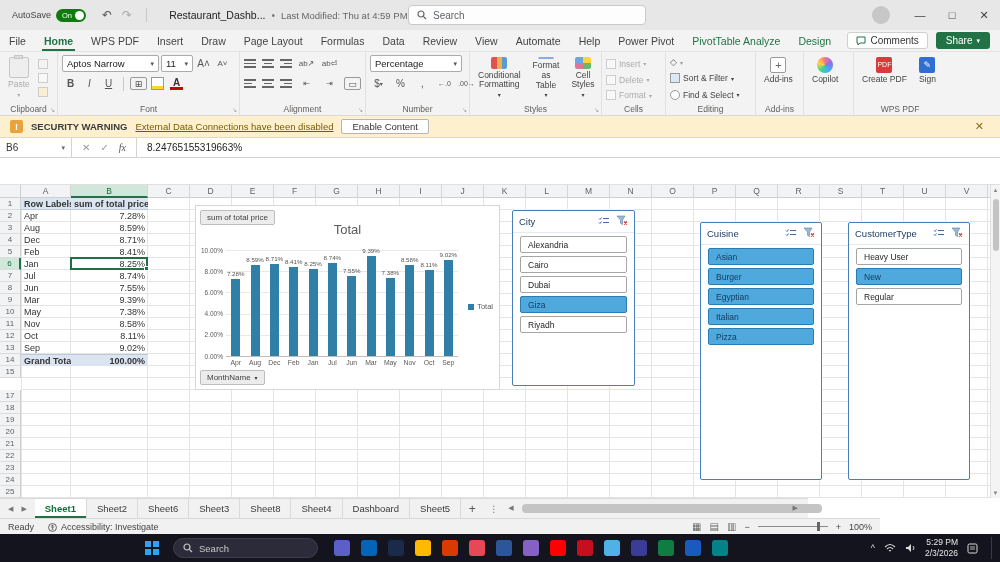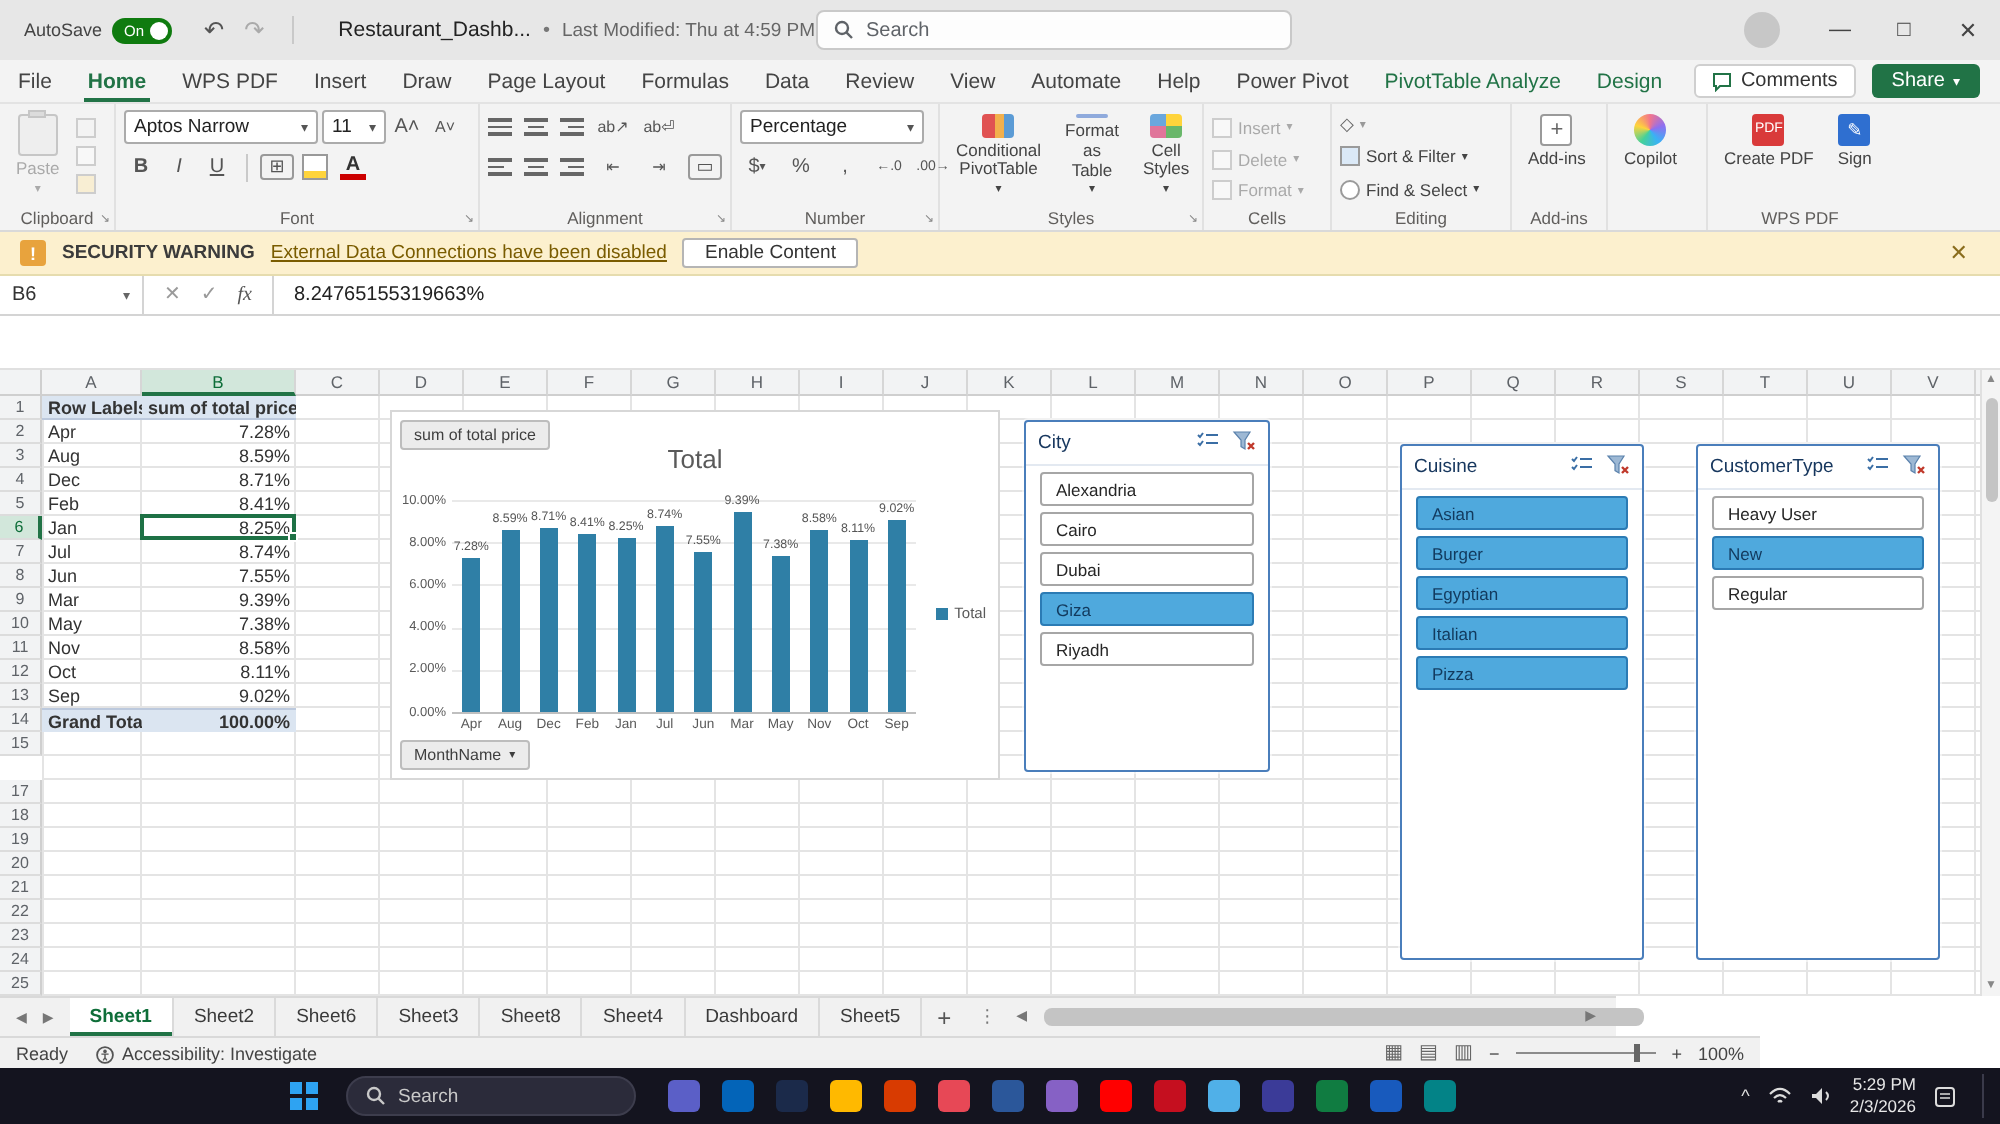--- a/index.html
+++ b/index.html
@@ -321,21 +321,21 @@
           <span class="sbtn" style="font-size:7px">.00→</span>
         </div>
       </div>
       <span class="rcap">Number</span>
       <span class="launcher">↘</span>
     </div>
 
     <div class="rgroup" style="width:132px">
       <div class="bigbtn">
         <span class="sq" style="background:linear-gradient(90deg,#e05252 40%,#f2b04d 40% 70%,#5b9bd5 70%)"></span>
-        <span>Conditional PivotTable</span>
+        <span>Conditional Formatting</span>
           <span style="font-size:6px">▾</span>
       </div>
       <div class="bigbtn">
         <span class="sq" style="background:linear-gradient(#4472c4 30%,#dce6f2 30%);border:1px solid #8faadc"></span>
         <span>Format as Table</span>
           <span style="font-size:6px">▾</span>
       </div>
       <div class="bigbtn">
         <span class="sq" style="background:conic-gradient(#ffd43b 25%,#69b76a 25% 50%,#e0759a 50% 75%,#6aa7dd 75%)"></span>
         <span>Cell Styles</span>

